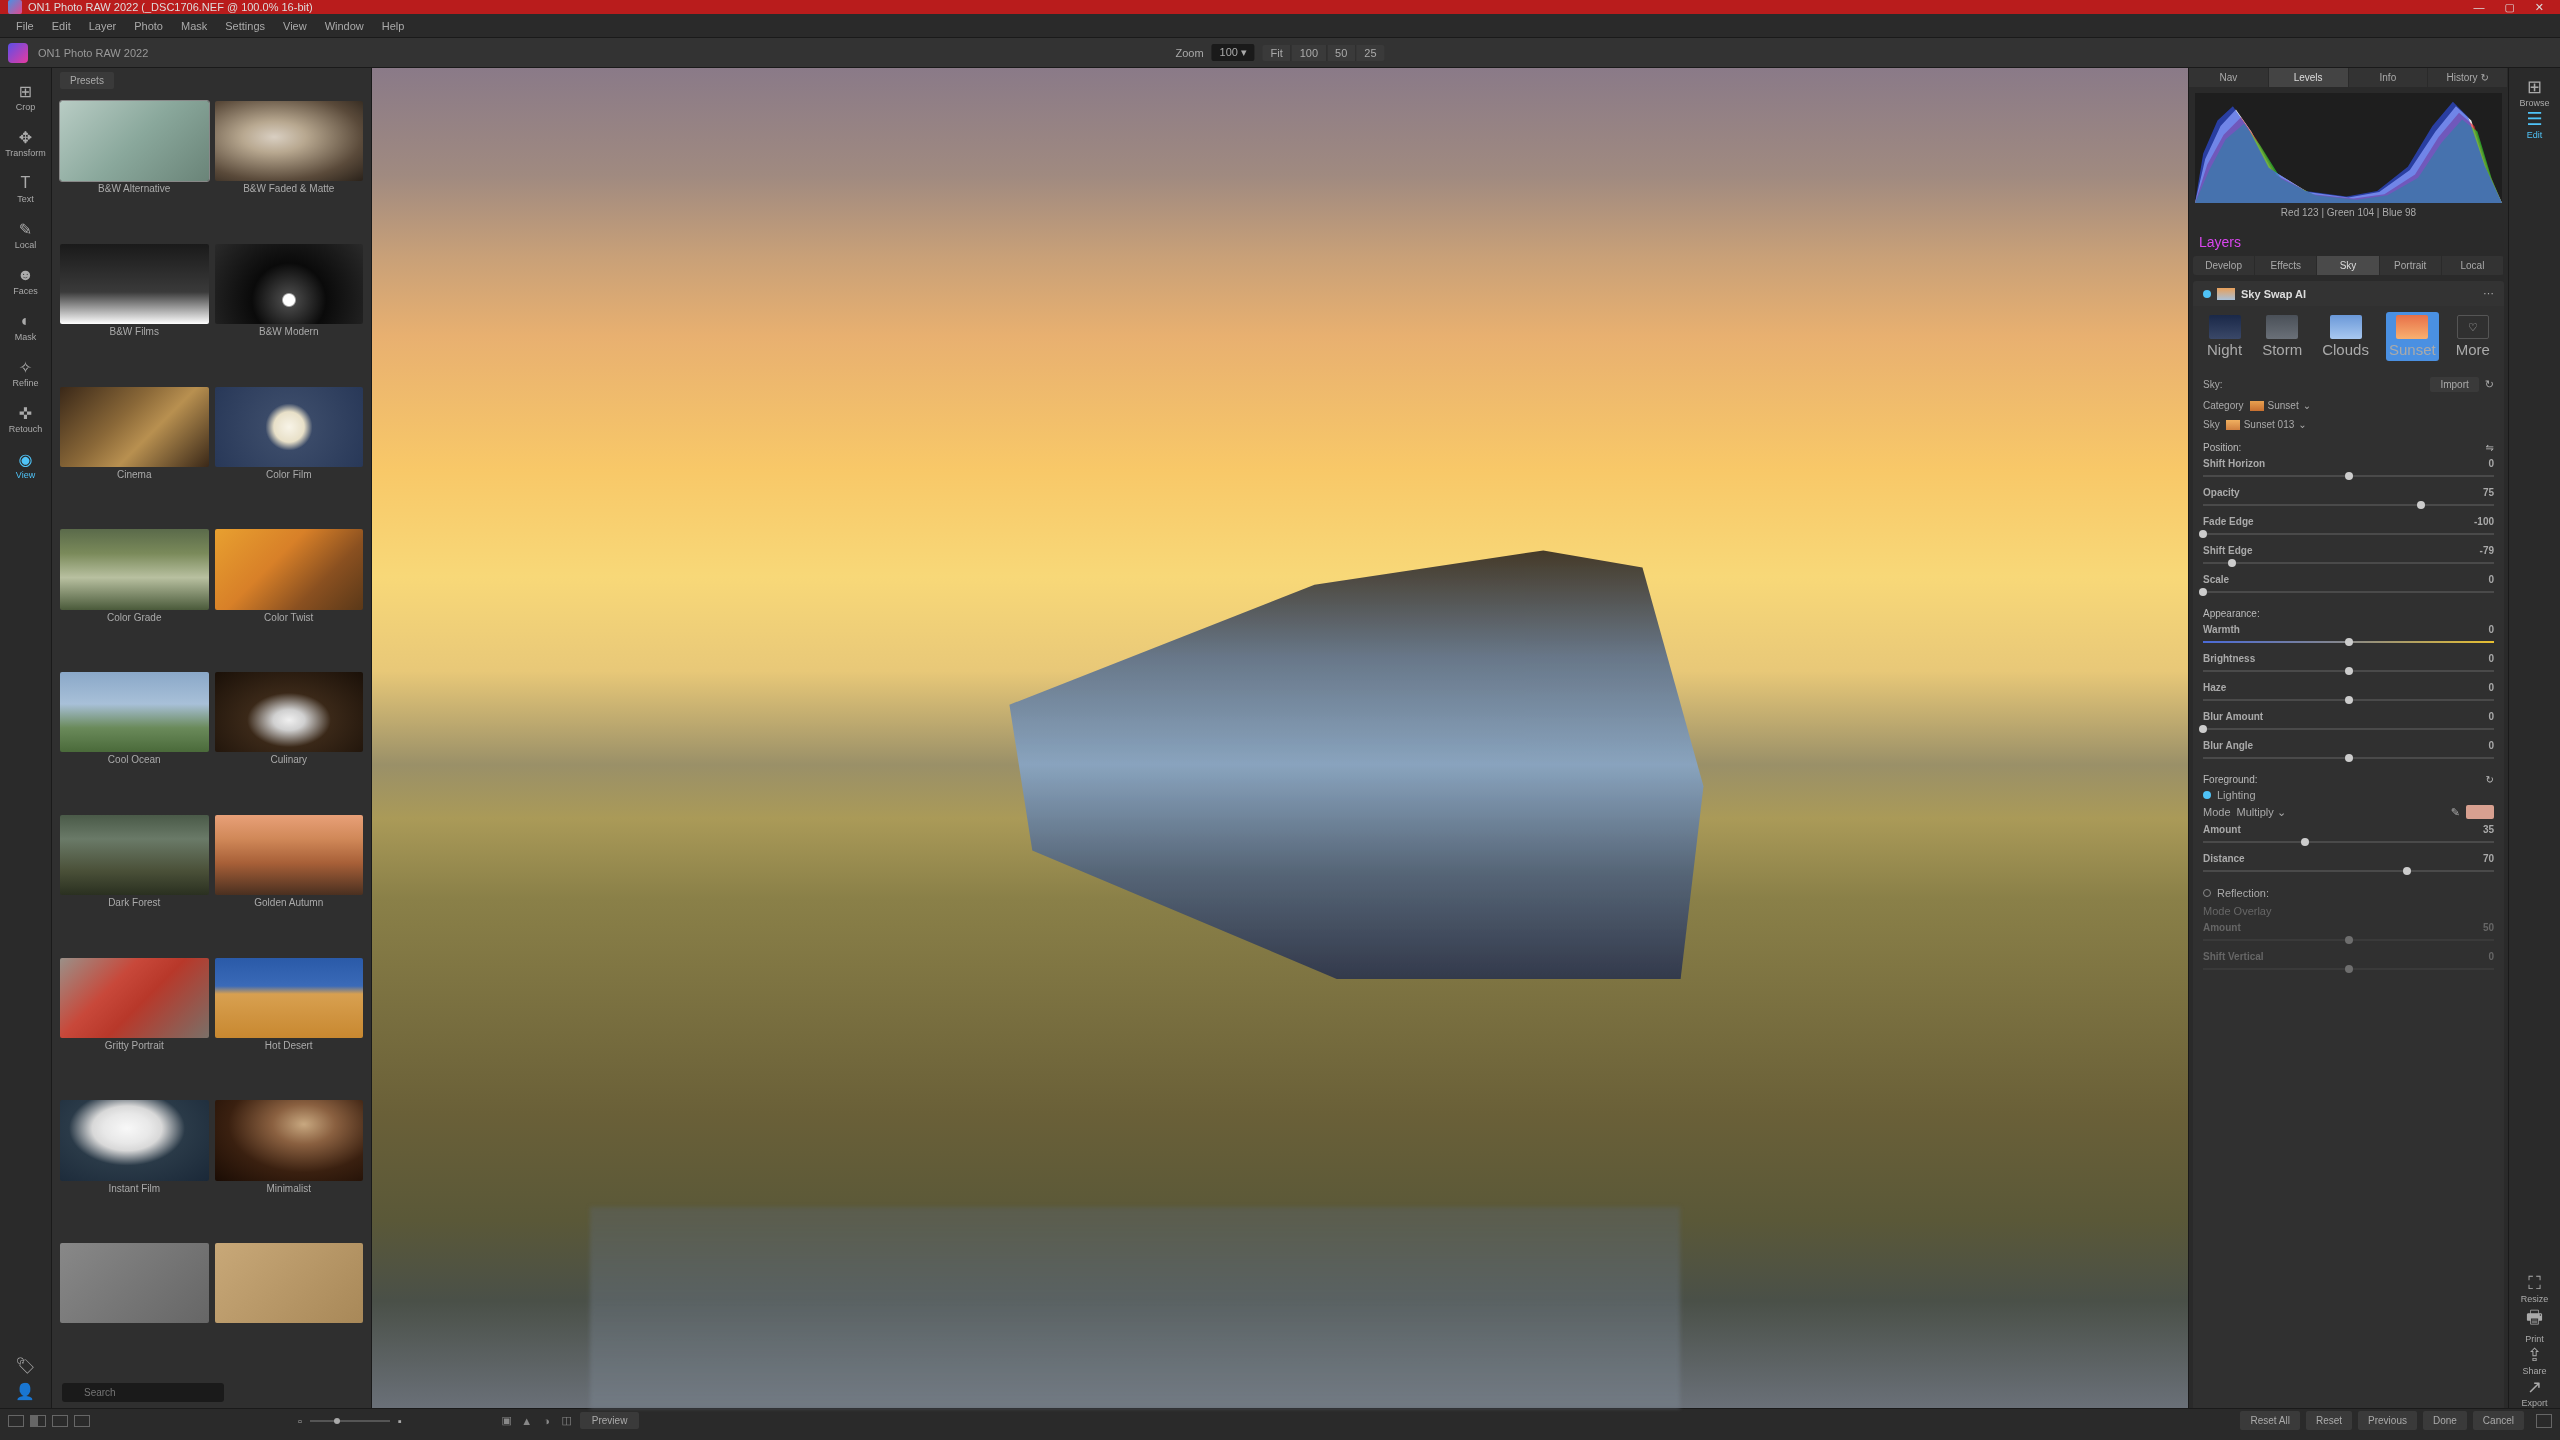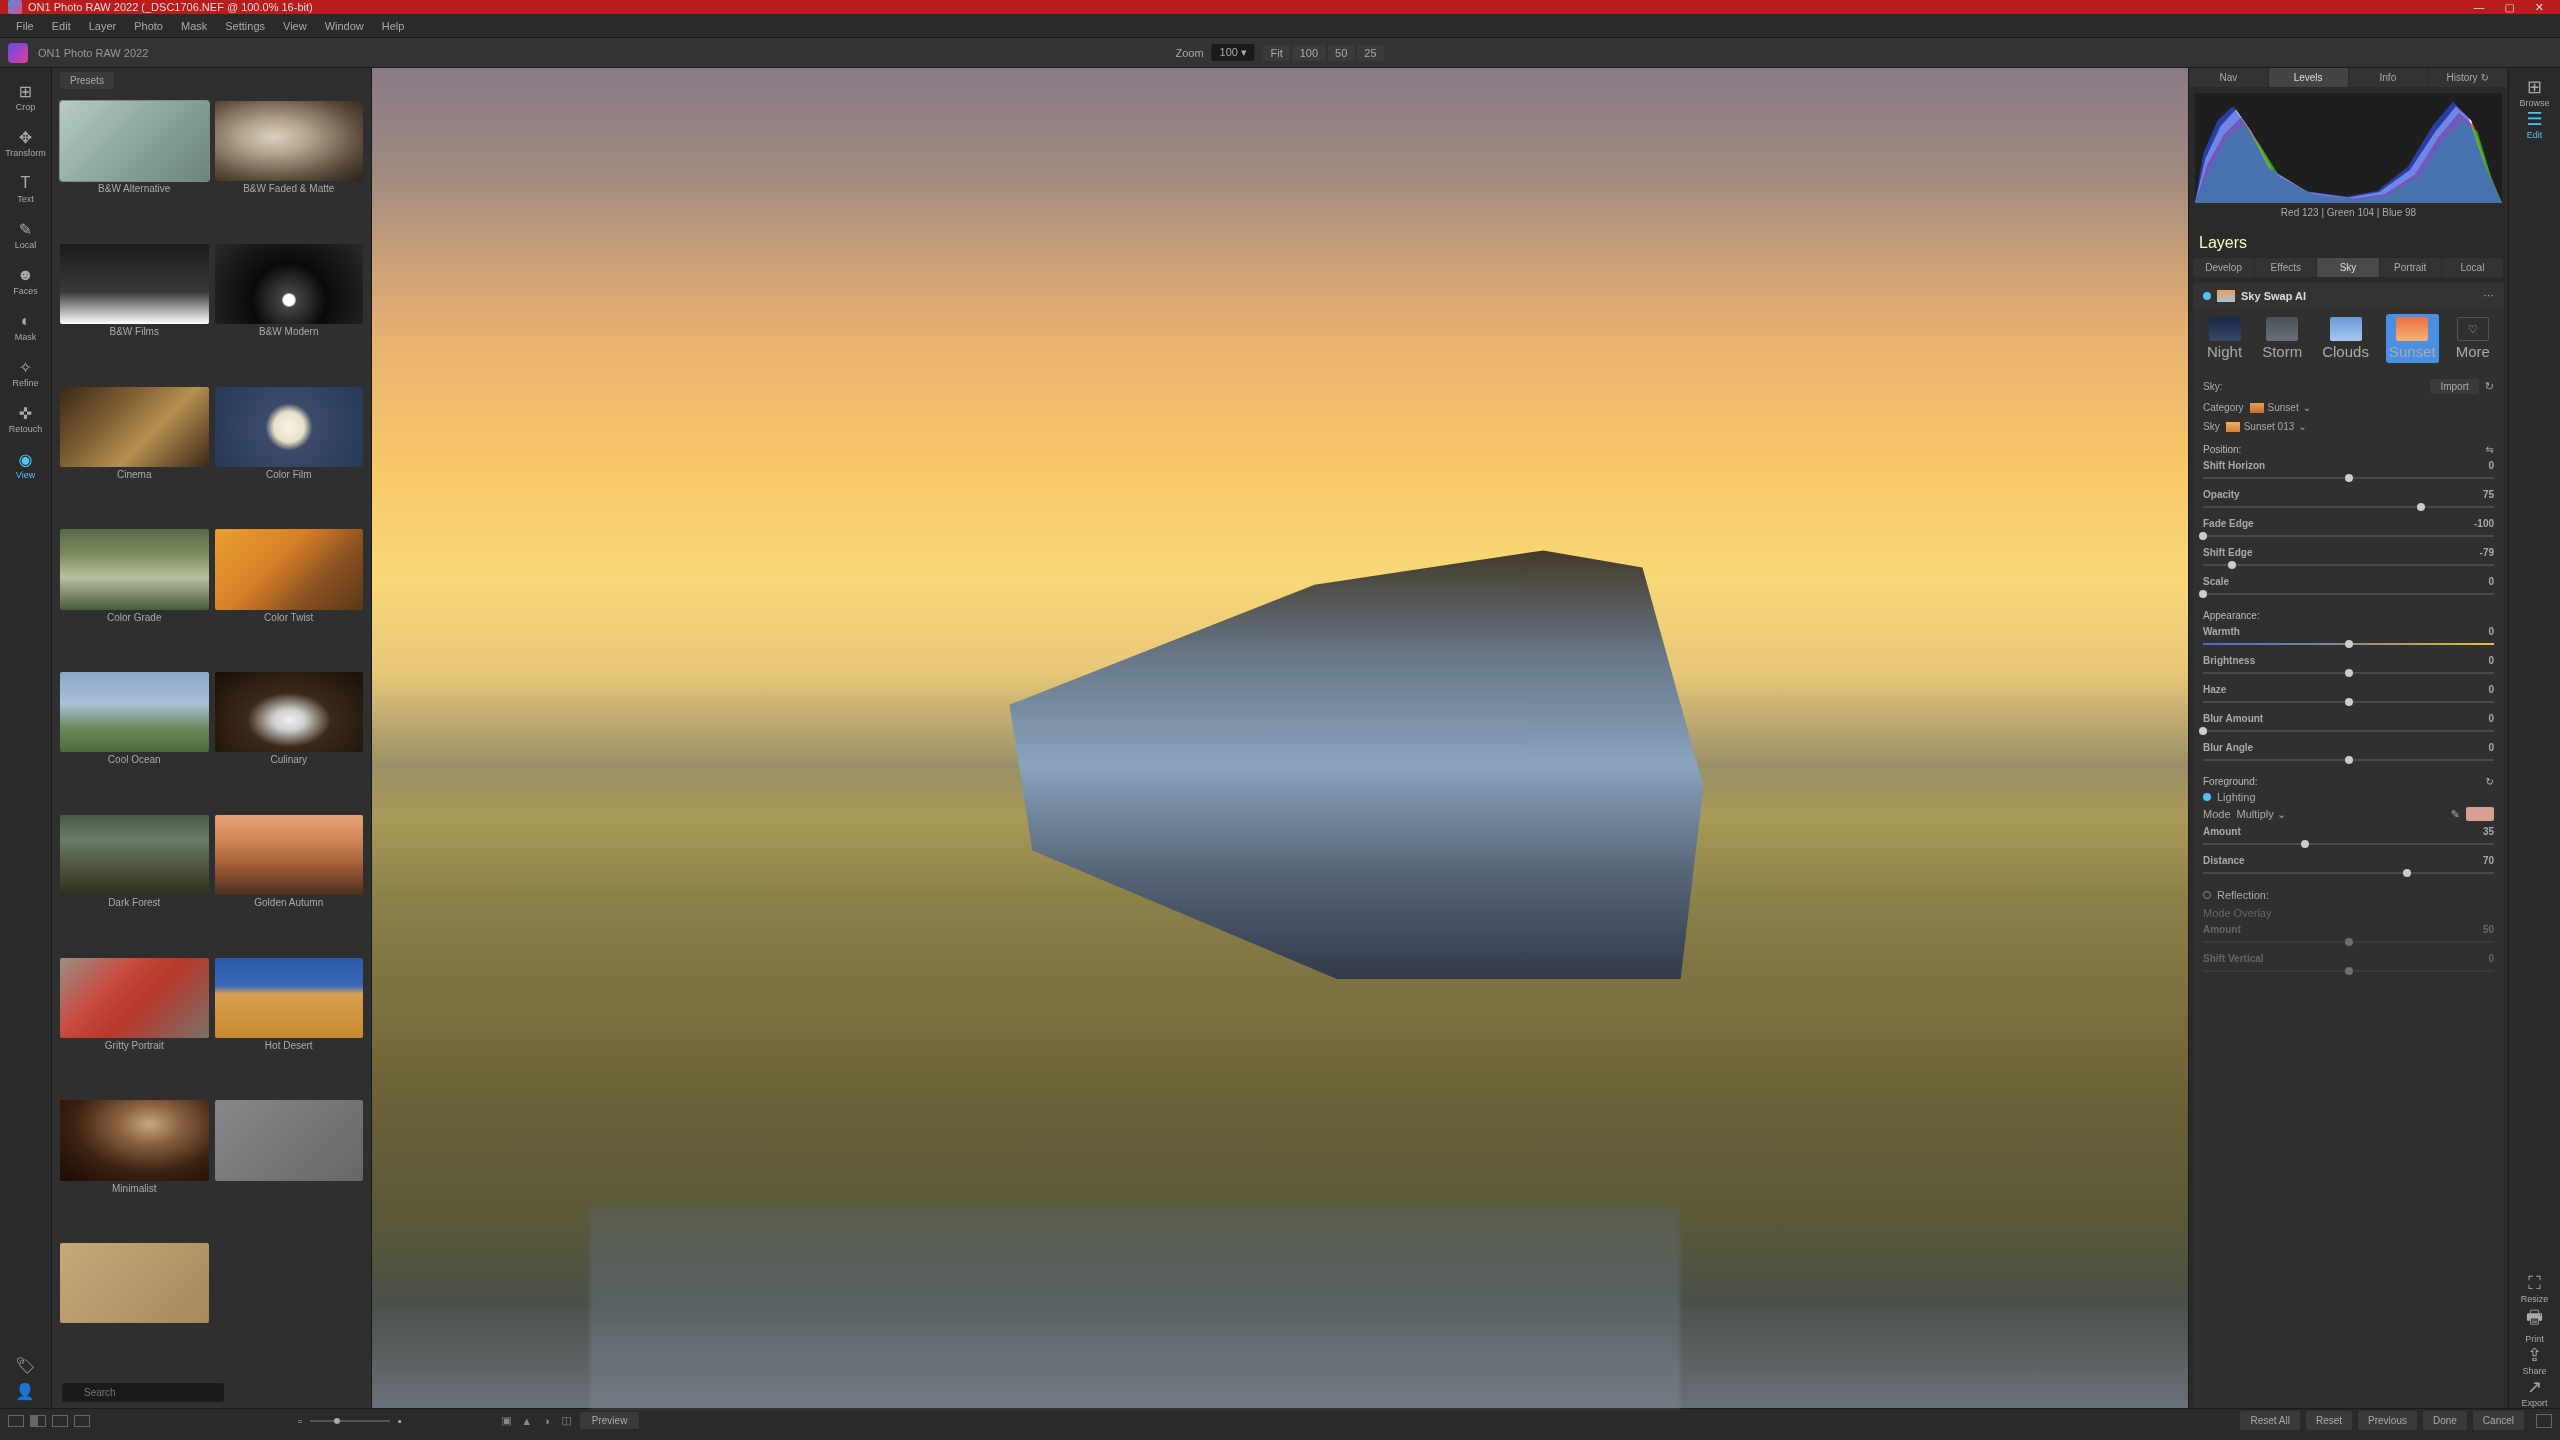--- a/index.html
+++ b/index.html
@@ -94,21 +94,21 @@
 .right-panel { width: 320px; background: #2a2a2a; display: flex; flex-direction: column; border-left: 1px solid #1a1a1a; }
 .right-tabs { display: flex; background: #333; }
 .right-tabs span { flex: 1; text-align: center; padding: 4px 0; font-size: 10px; cursor: pointer; border-right: 1px solid #2a2a2a; }
 .right-tabs span.active { background: #444; color: #ddd; }
 .histogram-wrap { padding: 6px; position: relative; }
 .histogram { width: 100%; height: 110px; background: #1e1e1e; position: relative; overflow: hidden; }
 .histogram svg { width: 100%; height: 100%; }
 .hist-readout { text-align: center; font-size: 10px; padding: 4px; }
 .hist-icons { position: absolute; top: 10px; display: flex; width: calc(100% - 12px); justify-content: space-between; font-size: 9px; }
 
-.layers-header { padding: 6px 10px; font-size: 16px; color: #fef9c3; }
+.layers-header { padding: 6px 10px; font-size: 14px; color: #d946ef; }
 .module-tabs { display: flex; background: #333; margin: 0 4px; border-radius: 3px; overflow: hidden; }
 .module-tabs span { flex: 1; text-align: center; padding: 4px 0; font-size: 10px; cursor: pointer; border-right: 1px solid #2a2a2a; }
 .module-tabs span.active { background: #4a4a4a; color: #ddd; }
 
 .sky-swap-header { display: flex; align-items: center; padding: 6px 10px; gap: 6px; background: #333; margin: 6px 4px 0; border-radius: 3px 3px 0 0; }
 .sky-toggle { width: 8px; height: 8px; background: #4fc3f7; border-radius: 50%; }
 .sky-thumb { width: 18px; height: 12px; background: linear-gradient(180deg,#e8a05a 0%,#a8c0d8 100%); }
 .sky-title { flex: 1; font-weight: bold; color: #ddd; }
 
 .sky-presets { display: flex; padding: 6px; gap: 4px; background: #303030; margin: 0 4px; justify-content: space-around; }
@@ -309,20 +309,24 @@
         </div>
         <div class="preset-item">
           <div class="preset-thumb thumb-gritty"></div>
           <div class="preset-name">Gritty Portrait</div>
         </div>
         <div class="preset-item">
           <div class="preset-thumb thumb-hot-desert"></div>
           <div class="preset-name">Hot Desert</div>
         </div>
         <div class="preset-item">
+          <div class="preset-thumb thumb-instant"></div>
+          <div class="preset-name">Instant Film</div>
+        </div>
+        <div class="preset-item">
           <div class="preset-thumb thumb-minimalist"></div>
           <div class="preset-name">Minimalist</div>
         </div>
         <div class="preset-item">
           <div class="preset-thumb thumb-more1"></div>
           <div class="preset-name"></div>
         </div>
         <div class="preset-item">
           <div class="preset-thumb thumb-more2"></div>
           <div class="preset-name"></div>

